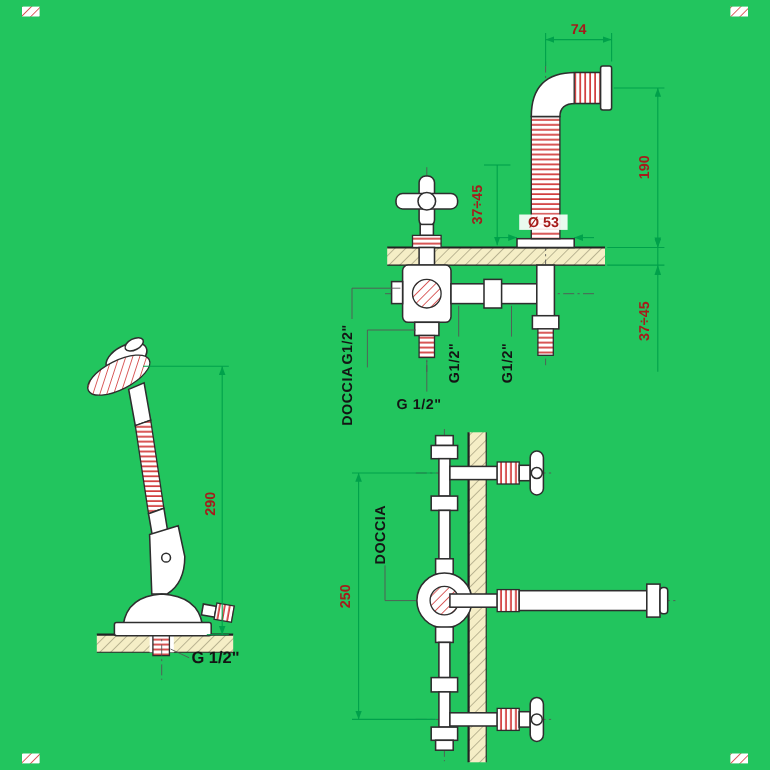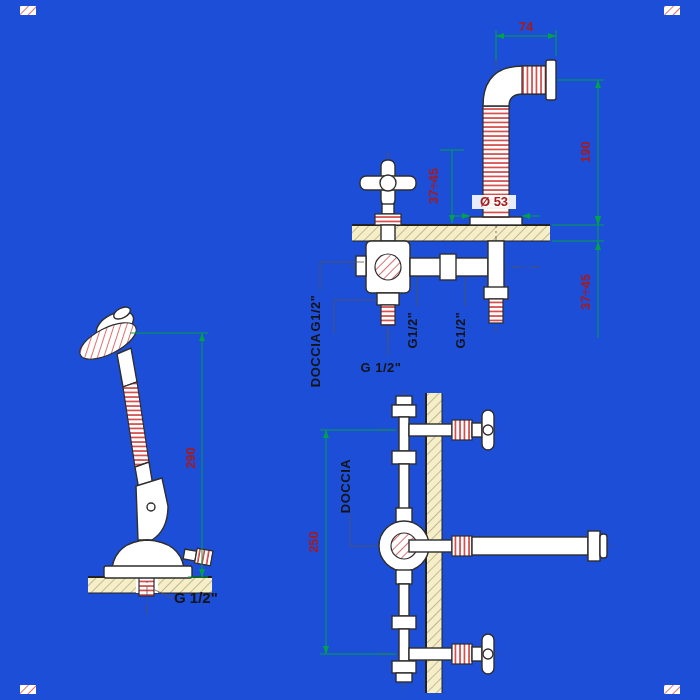--- a/index.html
+++ b/index.html
@@ -1,16 +1,16 @@
 <!DOCTYPE html>
 <html><head>
 <meta charset="utf-8">
 <style>
   html,body{margin:0;padding:0;background:#fff;}
-  #page{width:700px;height:700px;position:relative;background:#1d4ed8;font-family:"Liberation Sans",sans-serif;}
+  #page{width:700px;height:700px;position:relative;background:#22c55e;font-family:"Liberation Sans",sans-serif;}
   svg{display:block;}
   .outline{fill:#fff;stroke:#2e2e2e;stroke-width:1.4;}
   .dimline{stroke:#00a14b;stroke-width:1;fill:none;}
   .center{stroke:#555;stroke-width:.8;stroke-dasharray:10 3 2 3;fill:none;}
   .leader{stroke:#555;stroke-width:.8;fill:none;}
   .redfill{fill:url(#redD);stroke:#2e2e2e;stroke-width:1.2;}
   .ribh{fill:url(#ribH);stroke:#2e2e2e;stroke-width:1.2;}
   .ribv{fill:url(#ribV);stroke:#2e2e2e;stroke-width:1.2;}
   .edge{stroke:#222;stroke-width:2;}
   .edge-thin{stroke:#222;stroke-width:1;}

